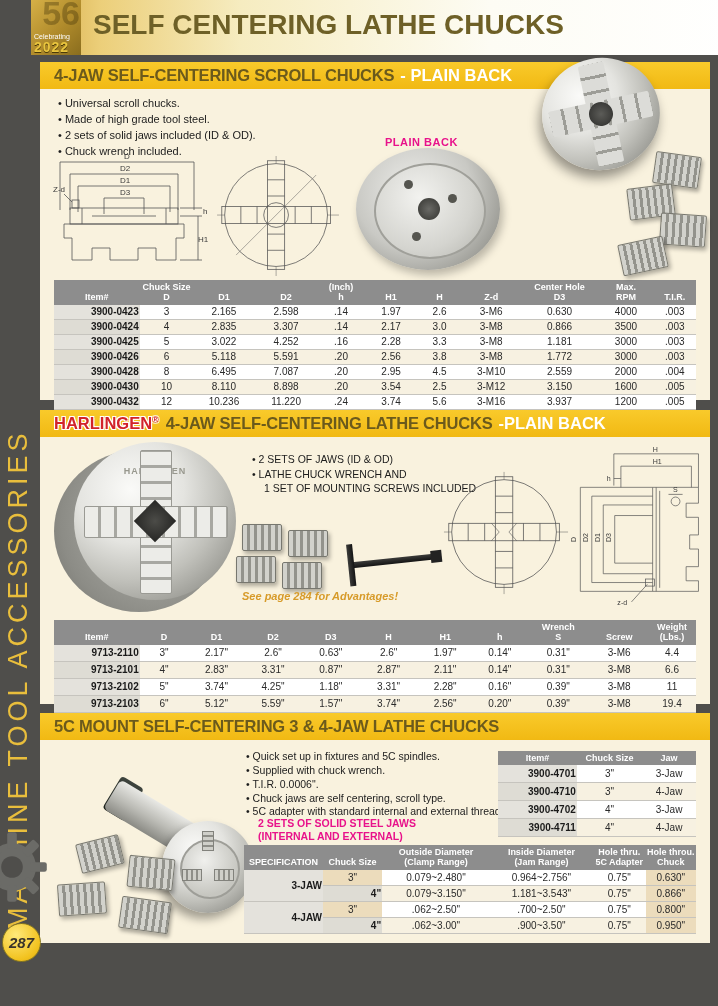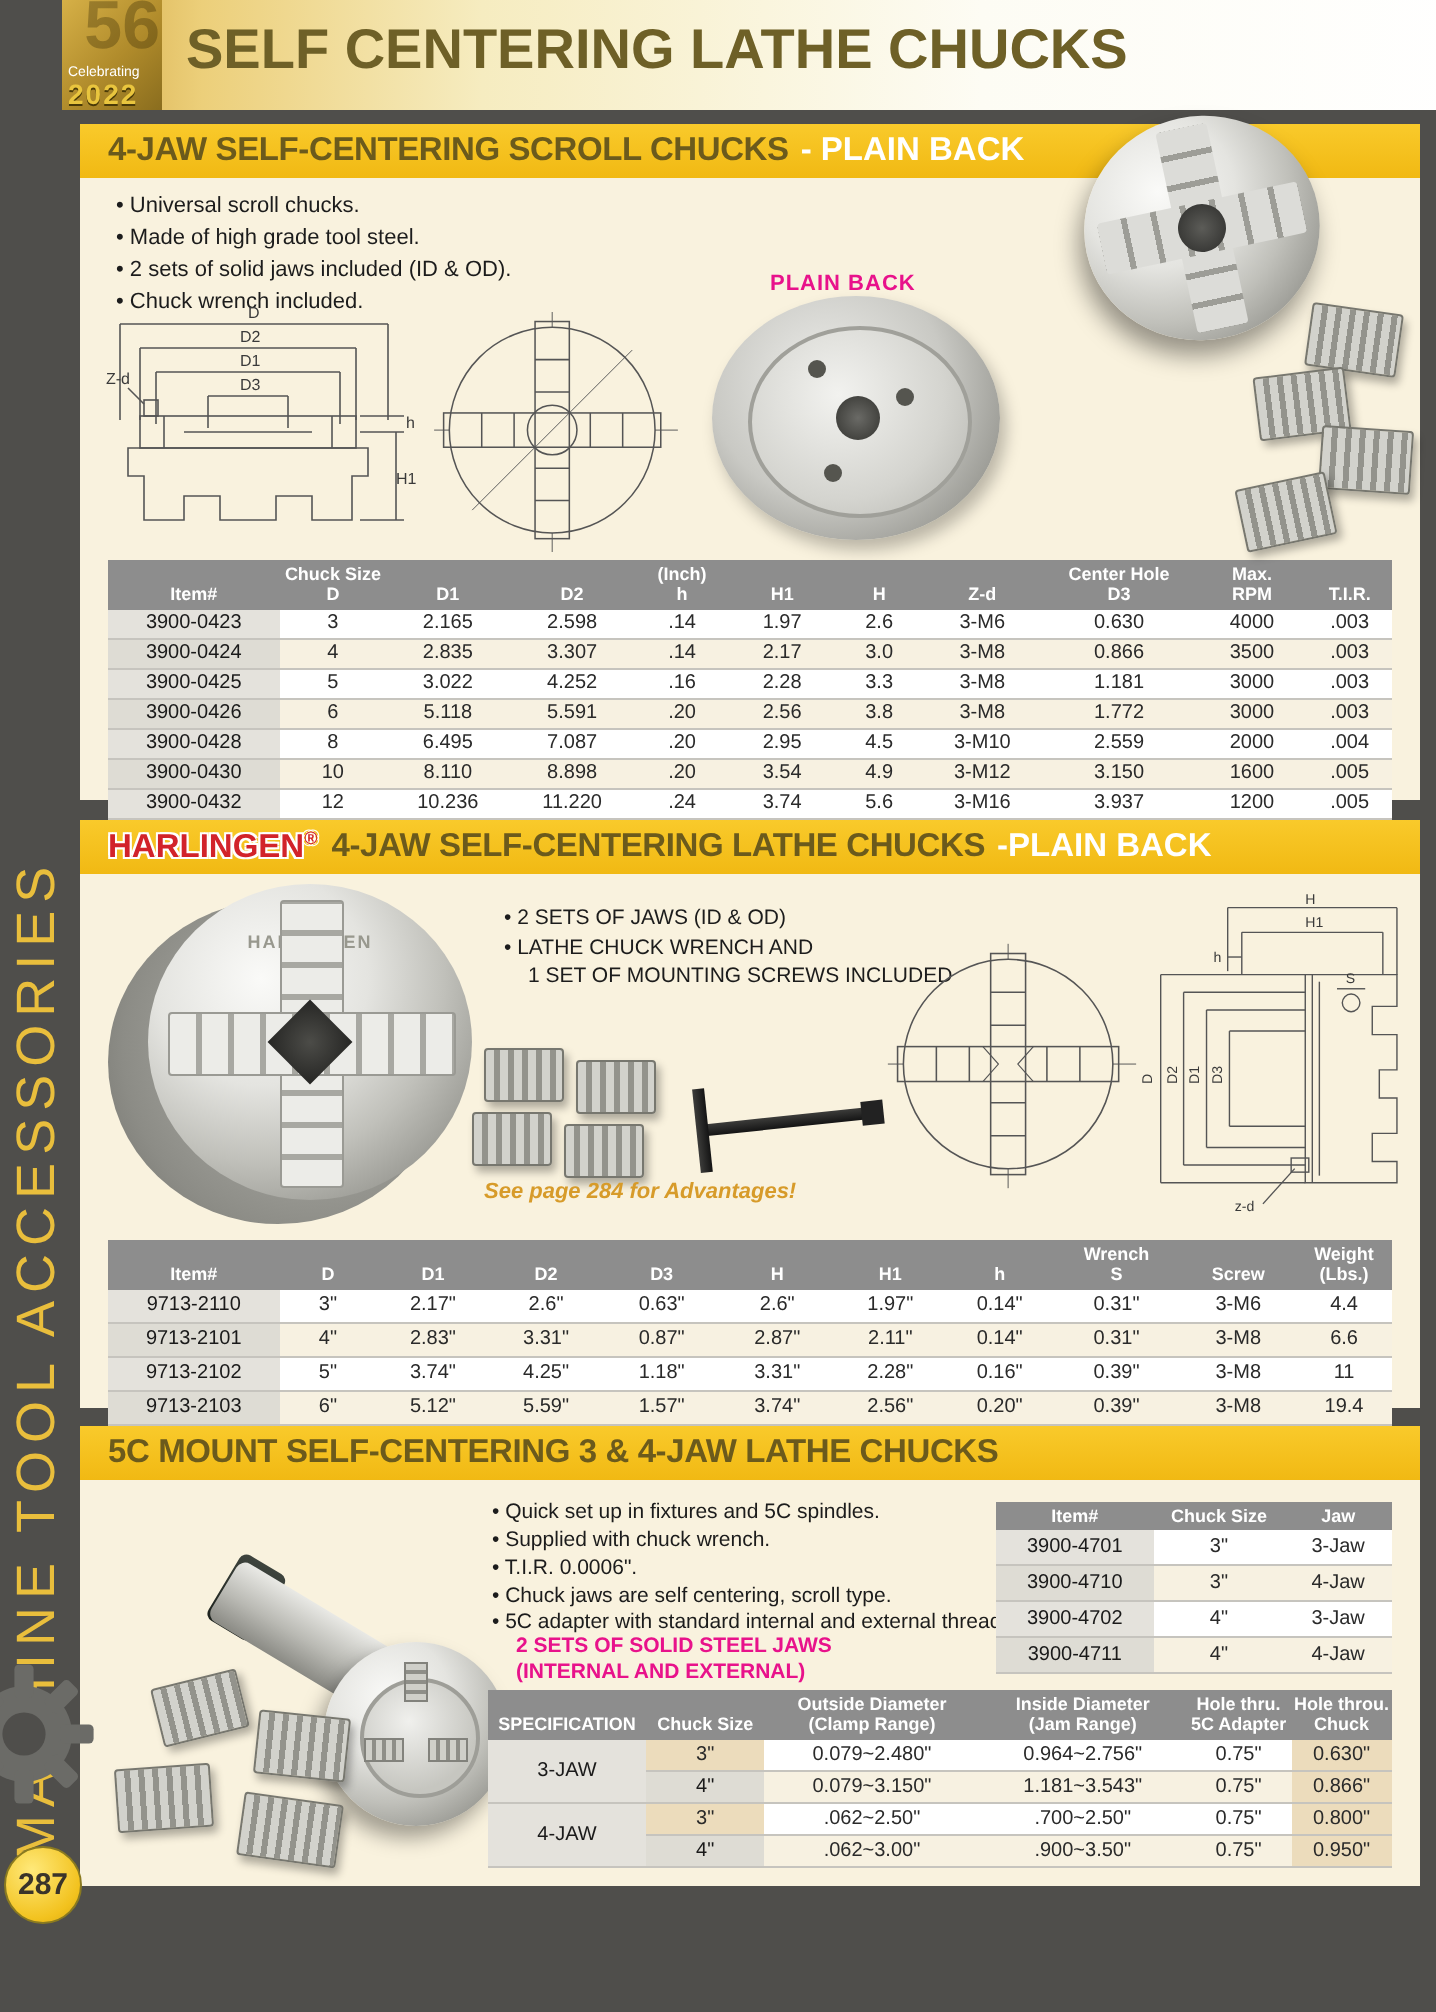--- a/index.html
+++ b/index.html
@@ -18,21 +18,21 @@
   .page-title{position:absolute;left:62px;top:9px;margin:0;font-size:28px;font-weight:bold;color:#6e6027;letter-spacing:0px;}
 
   
   .sidebar{position:absolute;left:0;top:55px;width:40px;height:951px;background:#4f4e4b;z-index:5;}
   .sidebar-text{position:absolute;left:3px;top:330px;height:545px;writing-mode:vertical-rl;transform:rotate(180deg);
     font-size:27px;color:#e9be3c;letter-spacing:4px;white-space:nowrap;}
   .gear-svg{position:absolute;left:-30px;top:770px;width:84px;height:84px;}
   .page-badge{position:absolute;left:2px;top:868px;width:37px;height:37px;border-radius:50%;
     background:radial-gradient(circle at 35% 30%,#ffe97a,#f2c21e 70%,#d9a710);
     border:1px solid #8a7a20;color:#3a342a;font-weight:bold;font-size:15px;
-    display:flex;align-items:center;justify-content:center;}
+    display:flex;align-items:center;justify-content:center;font-style:italic;}
 
   
   .card{position:absolute;left:40px;width:670px;background:#f9f2de;}
   .card1{top:62px;height:338px;}
   .card2{top:410px;height:294px;}
   .card3{top:713px;height:230px;}
   .card-header{height:27px;background:linear-gradient(180deg,#f9ca2b,#f1b913);display:flex;align-items:center;
     padding-left:14px;box-sizing:border-box;}
   .card-title{font-size:16.5px;font-weight:bold;color:#6b5a1c;letter-spacing:-0.2px;white-space:nowrap;}
   .card-title-suffix{font-size:16.5px;font-weight:bold;color:#ffffff;margin-left:6px;white-space:nowrap;}
@@ -51,21 +51,21 @@
   .plain-back-label{position:absolute;left:345px;top:74px;font-size:11px;font-weight:bold;color:#e8128b;letter-spacing:.5px;}
   .gold-note{position:absolute;left:202px;top:180px;font-size:11px;font-weight:bold;font-style:italic;color:#d79b2a;}
   .magenta-note{position:absolute;left:218px;top:104px;font-size:10.5px;font-weight:bold;color:#e8128b;white-space:pre-line;line-height:1.25;}
 
   
   table.data-table{border-collapse:collapse;table-layout:fixed;background:#fff;}
   table.data-table th{background:#8d8d8d;color:#fff;font-size:9px;font-weight:bold;line-height:1.15;
     padding:2px 1px;white-space:pre-line;text-align:center;vertical-align:bottom;}
   table.data-table td{font-size:10px;color:#2a2a2a;text-align:center;padding:1px 1px;
     border-bottom:1px solid #c6c4be;background:#fff;}
-  table.data-table td:first-child{font-weight:normal;color:#1a1a1a;background:#e4e2dc;}
+  table.data-table td:first-child{font-weight:bold;color:#1a1a1a;background:#e4e2dc;text-align:right;}
   table.data-table tr:nth-child(even) td{background:#f7f1e1;}
   table.data-table tr:nth-child(even) td:first-child{background:#dedcd4;}
 
   .t1{position:absolute;left:14px;top:218px;width:642px;}
   .t1 th:nth-child(1){width:13.5%}.t1 th:nth-child(2){width:8.3%}.t1 th:nth-child(3){width:9.6%}
   .t1 th:nth-child(4){width:9.8%}.t1 th:nth-child(5){width:7.3%}.t1 th:nth-child(6){width:8.2%}
   .t1 th:nth-child(7){width:6.8%}.t1 th:nth-child(8){width:9.2%}.t1 th:nth-child(9){width:12.2%}
   .t1 th:nth-child(10){width:8.6%}.t1 th:nth-child(11){width:6.5%}
   .t1 td{height:12px;}
 
@@ -384,21 +384,21 @@
             <td>2000</td>
             <td>.004</td>
           </tr>
           <tr>
             <td>3900-0430</td>
             <td>10</td>
             <td>8.110</td>
             <td>8.898</td>
             <td>.20</td>
             <td>3.54</td>
-            <td>4.9</td>
+            <td>2.5</td>
             <td>3-M12</td>
             <td>3.150</td>
             <td>1600</td>
             <td>.005</td>
           </tr>
           <tr>
             <td>3900-0432</td>
             <td>12</td>
             <td>10.236</td>
             <td>11.220</td>

